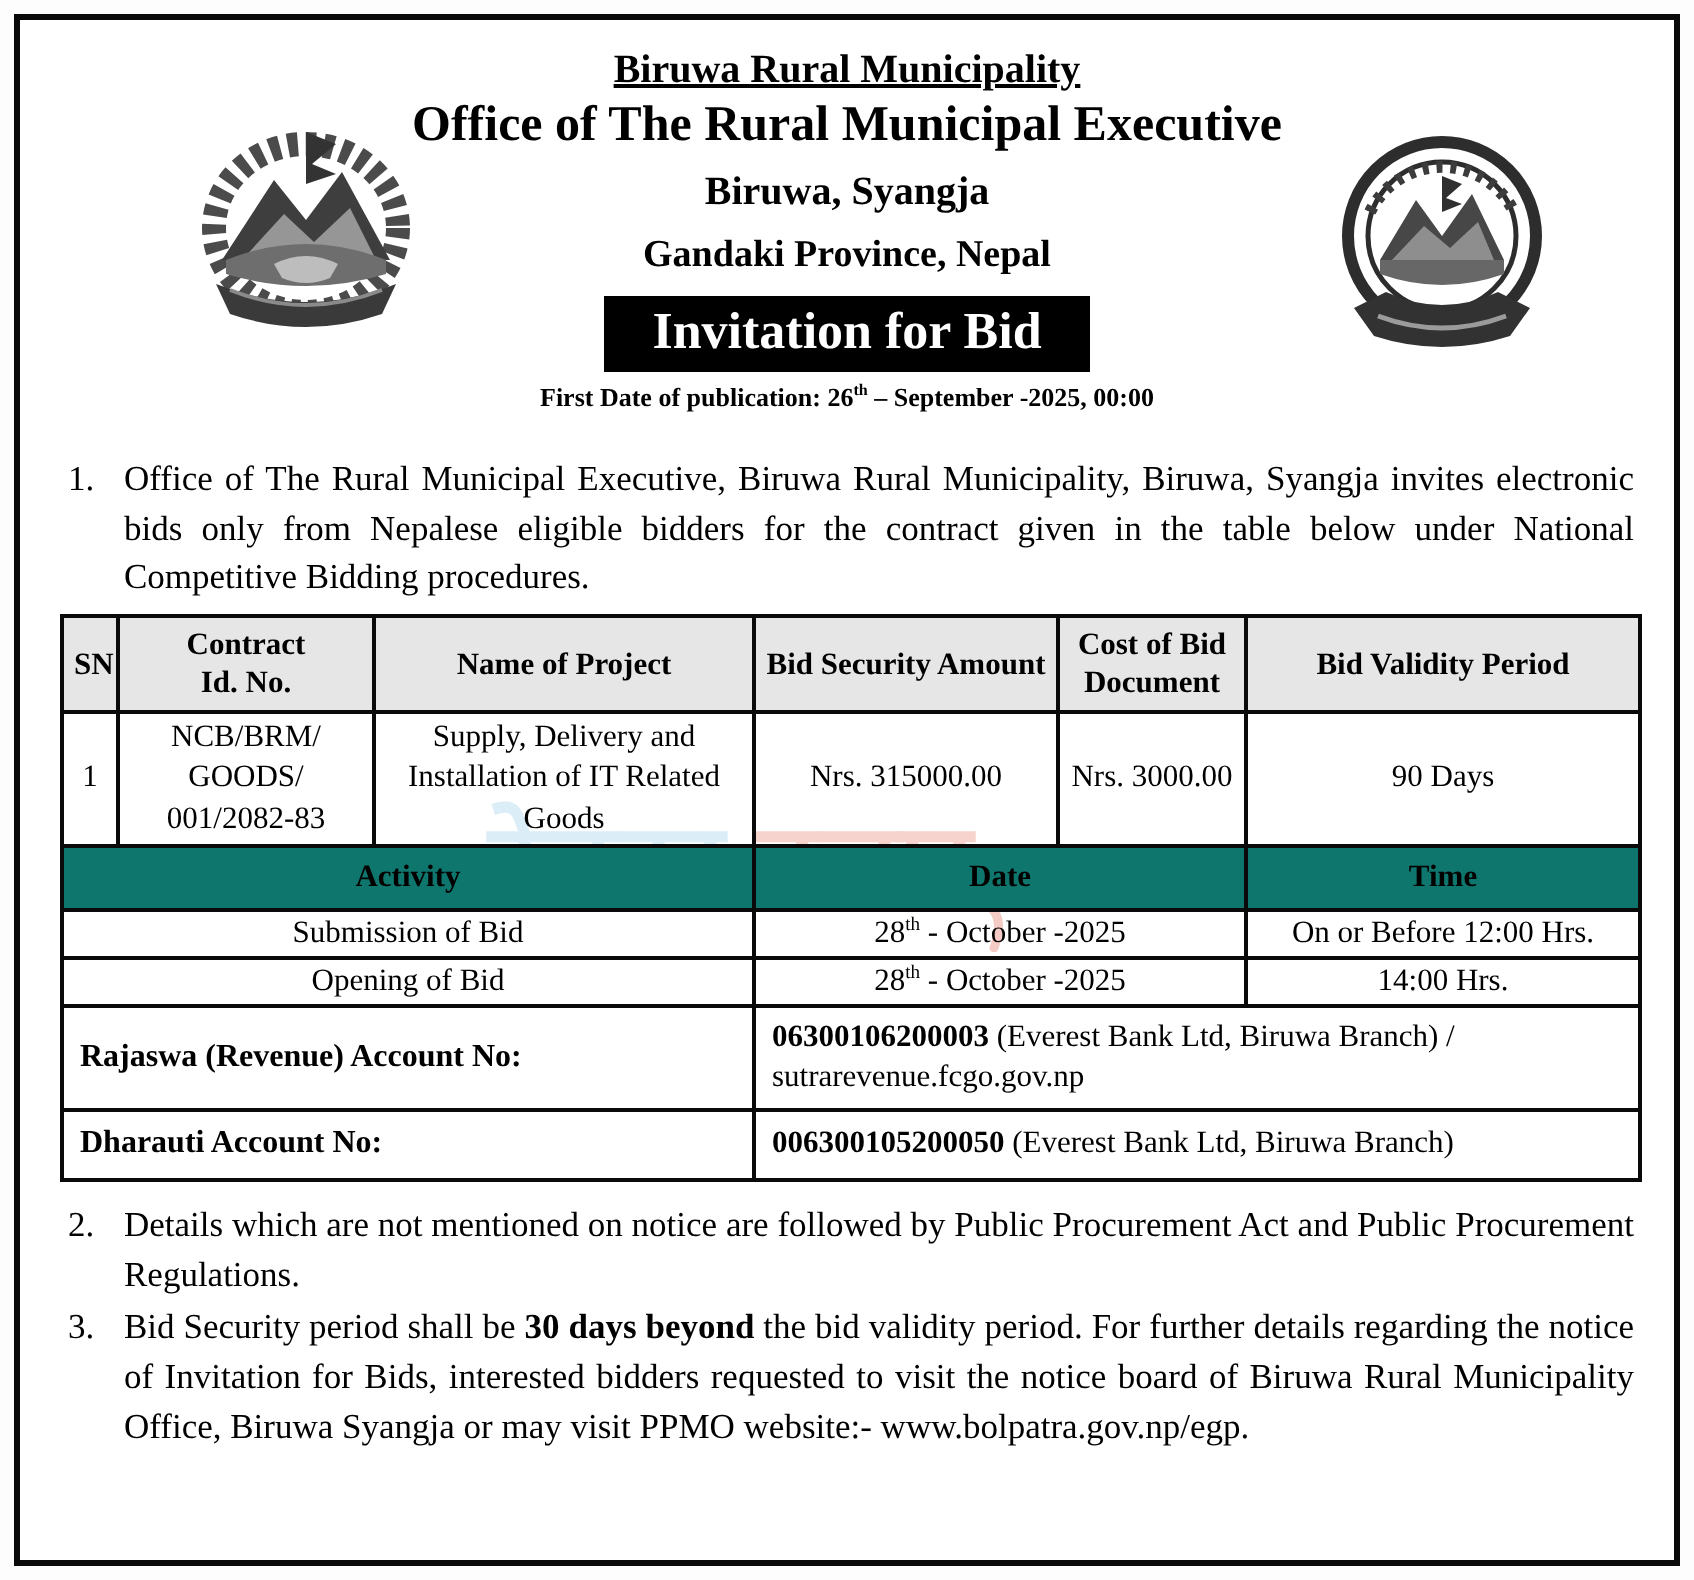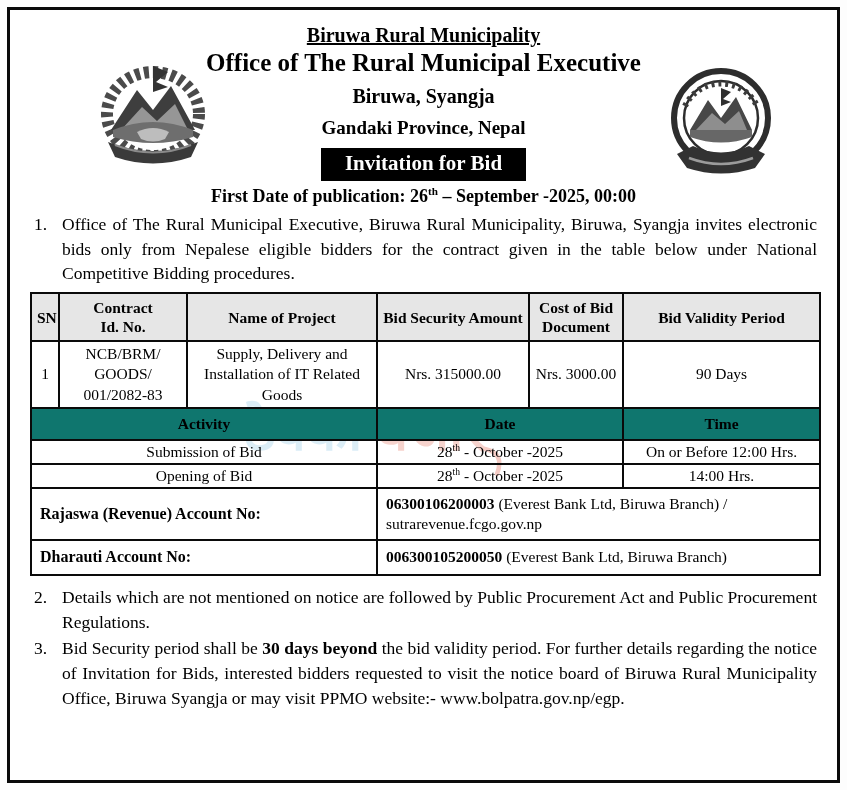--- a/index.html
+++ b/index.html
@@ -25,26 +25,26 @@
   .logo-left  { position: absolute; left: 62px;  top: 36px; width: 122px; height: 124px; }
   .logo-right { position: absolute; right: 40px; top: 42px; width: 112px; height: 118px; }
   .title-muni   { font-size: 20px; font-weight: bold; margin: 6px 0 2px; line-height: 1.1; text-decoration: underline; }
   .title-office { font-size: 25px; font-weight: bold; margin: 3px 0;   line-height: 1.15; }
   .title-loc    { font-size: 20px; font-weight: bold; margin: 7px 0 2px; }
   .title-prov   { font-size: 19px; font-weight: bold; margin: 9px 0 2px; }
   .banner-wrap  { margin: 9px 0 5px; }
   .banner {
     display: inline-block;
     background: #000; color: #fff;
-    font-size: 21px; font-weight: bold;
+    font-size: 26px; font-weight: bold;
     padding: 3px 24px 5px;
   }
 
   
-  .pub-line { text-align: center; font-weight: bold; font-size: 18px; margin: 3px 0 5px; }
+  .pub-line { text-align: center; font-weight: bold; font-size: 13px; margin: 3px 0 20px; }
   sup.ord { font-size: 62%; vertical-align: super; line-height: 0; }
 
   
   .numbered { display: flex; font-size: 17.5px; line-height: 1.42; margin: 2px 0; }
   .numbered .num  { width: 32px; flex: 0 0 32px; padding-left: 4px; }
   .numbered .body { flex: 1; text-align: justify; }
 
   
   .bid-table-wrap { position: relative; z-index: 1; margin: 6px 0 4px; }
   table { border-collapse: collapse; table-layout: fixed; width: 789px; font-size: 15.5px; }

